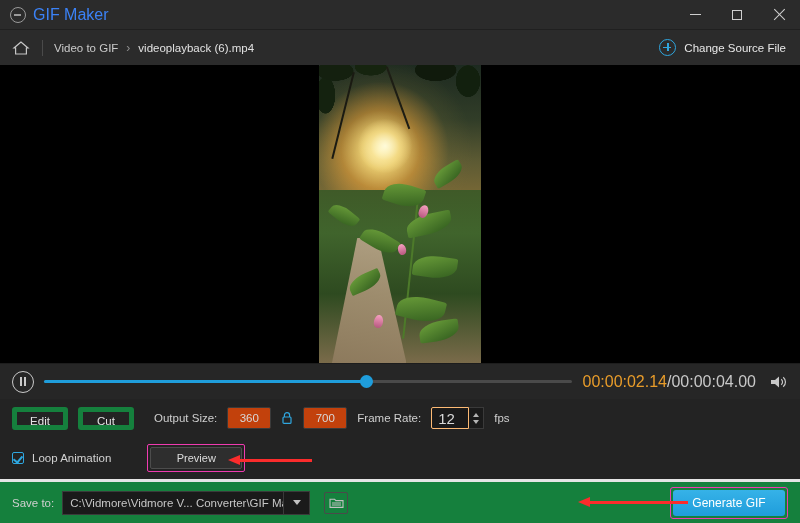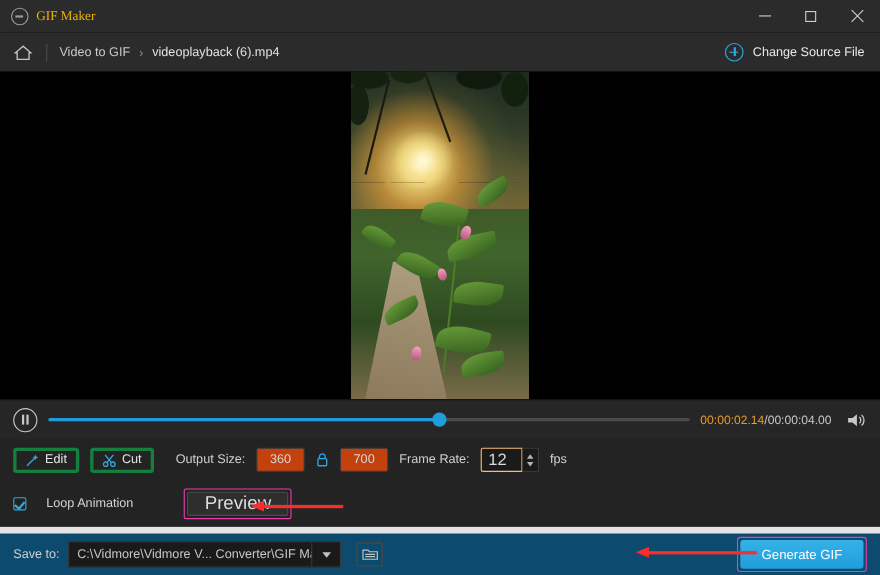--- a/index.html
+++ b/index.html
@@ -33,21 +33,21 @@
     background: #2b2b2b;
     border: 1.6px solid #9a9a9a;
     position: relative;
     flex: 0 0 auto;
   }
   .tb-logo::before {
     content: "";
     position: absolute; left: 3px; top: 6.2px;
     width: 7px; height: 2px; background: #9a9a9a;
   }
-  .tb-title { font-size: 12px; color: #eab308; font-family: Liberation Serif, serif; }
+  .tb-title { font-size: 16px; color: #3b82f6; }
   .tb-spacer { flex: 1 1 auto; }
   .tb-btn {
     width: 42px; height: 30px;
     display: flex; align-items: center; justify-content: center;
     color: #cfcfcf; font-size: 13px;
   }
   .tb-min-glyph { width: 11px; height: 1px; background: #cfcfcf; }
   .tb-max-glyph { width: 10px; height: 10px; border: 1px solid #cfcfcf; }
   .tb-close-glyph {
     width: 12px; height: 12px; position: relative;
@@ -209,41 +209,42 @@
     height: 3px; border-radius: 2px; background: #1f9ddb;
     width: 61%;
   }
   .knob {
     position: absolute; left: 61%; top: 4px;
     width: 13px; height: 13px; margin-left: -6.5px;
     border-radius: 50%; background: #1f9ddb;
     border: 2px solid #1f9ddb;
   }
   .time {
-    font-size: 11px; color: #e89c2a; flex: 0 0 auto; white-space: nowrap;
+    font-size: 16px; color: #e89c2a; flex: 0 0 auto; white-space: nowrap;
   }
   .time .total { color: #c8c8c8; }
   .speaker {
     width: 20px; height: 18px; position: relative; flex: 0 0 auto; margin-left: 2px;
   }
 
   
   .optrow {
     flex: 0 0 38px; height: 38px;
     display: flex; align-items: center;
     padding: 0 12px; gap: 10px;
     background: #232323;
   }
   .btn-outline {
     height: 23px; min-width: 56px;
-    border: 3px solid #15803d; border-radius: 3px;
+    border: 5px solid #15803d; border-radius: 3px;
     display: flex; align-items: center; justify-content: center; gap: 5px;
     font-size: 11.5px; color: #e4e4e4;
     background: transparent;
     padding: 0 8px;
+    flex-direction: column;
   }
   .lbl { font-size: 11.5px; color: #cfcfcf; }
   .numbox {
     height: 22px; min-width: 44px;
     background: #c2410c; border: 1px solid #3a3a3a; border-radius: 2px;
     color: #d8d8d8; font-size: 11.5px;
     display: flex; align-items: center; justify-content: center;
   }
   .lock-icon { width: 12px; height: 14px; position: relative; }
   .spin {
@@ -261,52 +262,52 @@
     height: 22px; width: 38px;
     background: #1a1a1a; border: 1px solid #fdba74; border-radius: 2px 0 0 2px;
     color: #d8d8d8; font-size: 15px;
     display: flex; align-items: center; padding-left: 6px;
   }
 
   
   .looprow {
     flex: 0 0 42px; height: 42px;
     display: flex; align-items: center;
-    padding: 0 12px; gap: 24px;
+    padding: 0 12px; gap: 14px;
     background: #232323;
   }
   .checkbox {
     width: 12px; height: 12px; border: 1px solid #2fa7e0; border-radius: 2px;
     background: #232323; position: relative; flex: 0 0 auto;
   }
   .checkbox::after {
     content: ""; position: absolute; left: 2px; top: 1px;
     width: 4px; height: 7px;
     border-right: 2px solid #2fa7e0; border-bottom: 2px solid #2fa7e0;
     transform: rotate(40deg);
   }
   .chk-label { font-size: 11.5px; color: #d2d2d2; }
   .preview-hl {
     border: 1.6px solid #ef3bb0; padding: 2px; border-radius: 2px;
     display: inline-flex;
   }
   .preview-btn {
     width: 92px; height: 22px;
     background: #2e2e2e; border: 1px solid #4c4c4c; border-radius: 2px;
-    color: #dcdcdc; font-size: 17px;
+    color: #dcdcdc; font-size: 11px;
     display: flex; align-items: center; justify-content: center;
   }
 
   
   .saverow {
     flex: 0 0 44px; height: 44px;
     display: flex; align-items: center;
     padding: 0 12px; gap: 8px;
-    background: #0c4a6e;
-    border-top: 6px solid #e5e5e5;
+    background: #15803d;
+    border-top: 3px solid #e5e5e5;
   }
   .save-label { font-size: 11.5px; color: #cfcfcf; }
   .path-box {
     width: 222px; height: 24px;
     background: #1a1a1a; border: 1px solid #3a3a3a;
     color: #c6c6c6; font-size: 11.5px;
     display: flex; align-items: center; padding-left: 7px;
     overflow: hidden; white-space: nowrap;
   }
   .path-drop {

